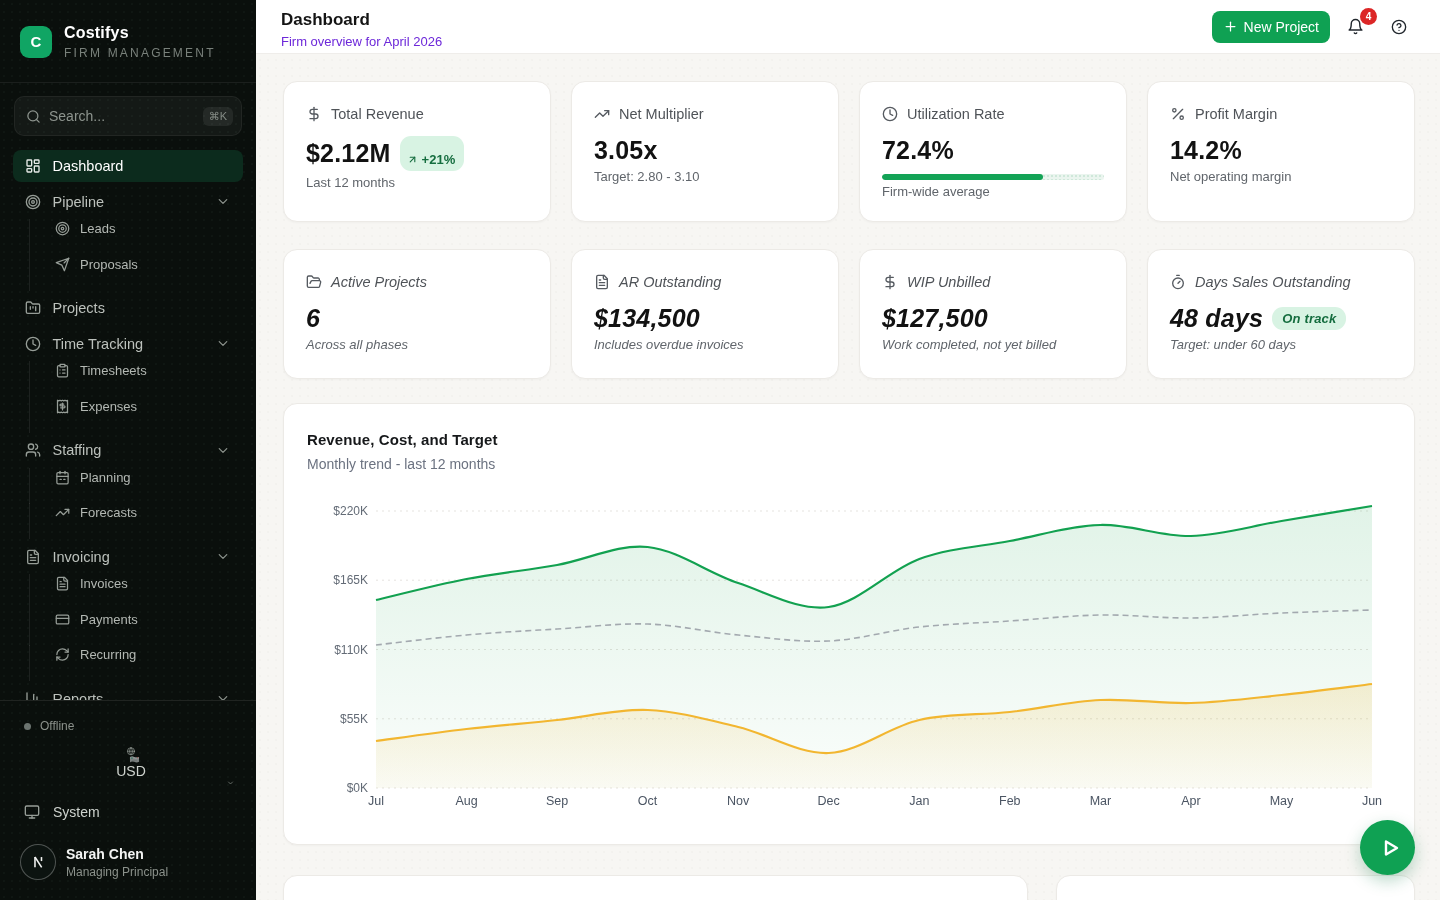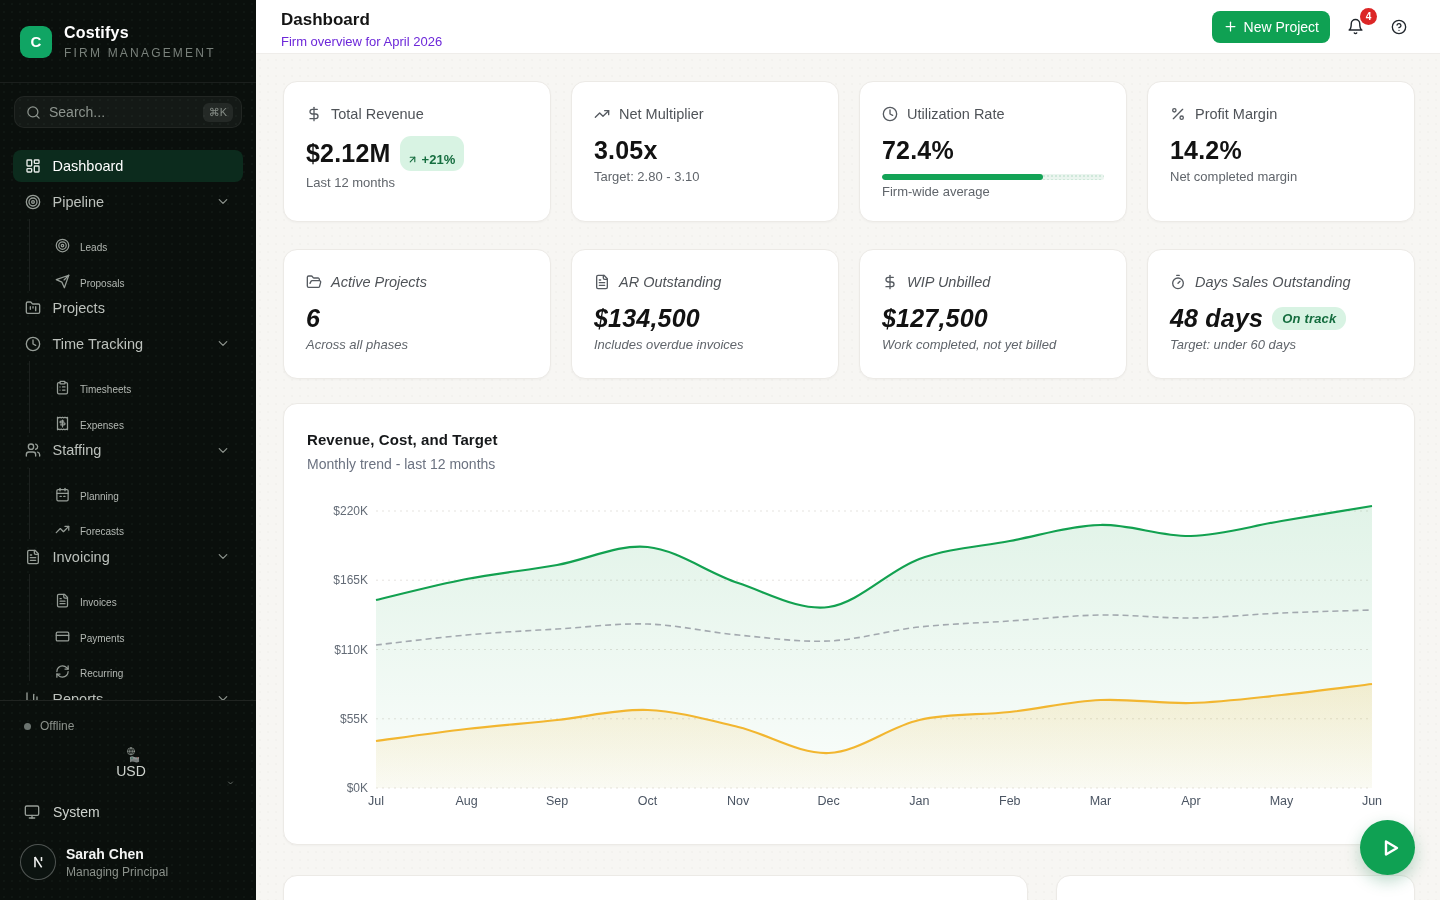--- a/index.html
+++ b/index.html
@@ -7,30 +7,30 @@
 .app { display:flex; width:1440px; height:900px; }
 
 
 .sidebar { position:relative; width:256px; height:900px; flex:0 0 256px; background-color:#0a0f0c;
   background-image: radial-gradient(rgba(130,210,160,0.04) 1px, transparent 1.05px);
   background-size: 8px 8px; overflow:hidden; }
 .logo-row { display:flex; align-items:center; gap:12px; padding:24px 20px 22px 20px; border-bottom:1px solid rgba(255,255,255,0.07); }
 .logo-sq { width:32px; height:32px; border-radius:9px; background:#10a564; color:#fff; font-weight:bold; font-size:15px; display:flex; align-items:center; justify-content:center; }
 .logo-name { color:#fff; font-size:16px; font-weight:bold; line-height:1.1; letter-spacing:0.2px; }
 .logo-sub { color:#79817b; font-size:12px; letter-spacing:2.2px; margin-top:4px; }
-.search { position:absolute; left:14px; right:14px; top:96px; height:32px; background:rgba(255,255,255,0.045); border:1px solid rgba(255,255,255,0.06); border-radius:10px; display:flex; align-items:center; padding:0 8px 0 11px; color:#8d948e; font-size:14px; }
+.search { position:absolute; left:14px; right:14px; top:96px; height:40px; background:rgba(255,255,255,0.045); border:1px solid rgba(255,255,255,0.06); border-radius:10px; display:flex; align-items:center; padding:0 8px 0 11px; color:#8d948e; font-size:14px; }
 .search svg { margin-right:8px; }
 .search .kbd { margin-left:auto; background:rgba(255,255,255,0.07); border-radius:6px; font-size:11px; padding:3px 6px; color:#848b85; }
 .nav { position:absolute; top:150px; left:13px; right:13px; }
 .nitem { height:32px; margin-bottom:3.5px; display:flex; align-items:center; border-radius:8px; color:#bcc1bc; font-size:14.5px; padding:0 10px 0 11.5px; }
 .nitem svg { margin-right:12px; flex:0 0 16px; color:#969d97; }
 .nitem.active { background:#0c2b1d; color:#fff; }
 .nitem.active svg { color:#e8ece9; }
 .nitem .chev { margin-left:auto; margin-right:2px; color:#8b928c; }
-.nsub { height:32px; margin-bottom:3.5px; display:flex; align-items:flex-end; color:#b3b8b3; font-size:10px; padding-left:42px; position:relative; }
+.nsub { height:32px; margin-bottom:3.5px; display:flex; align-items:flex-start; color:#b3b8b3; font-size:13px; padding-left:42px; position:relative; }
 .nsub:before { content:""; position:absolute; left:16px; top:-2px; bottom:-2px; width:1px; background:rgba(255,255,255,0.08); }
 .nsub svg { margin-right:10px; flex:0 0 15px; color:#969d97; }
 .sfoot { position:absolute; left:0; right:0; bottom:0; top:700px; background-color:#0a0f0c;
   background-image: radial-gradient(rgba(130,210,160,0.04) 1px, transparent 1.05px); background-size:8px 8px;
   border-top:1px solid rgba(255,255,255,0.09); }
 .offline { display:flex; align-items:center; gap:9px; padding:18px 0 0 24px; color:#8b918b; font-size:12px; }
 .offline .dot { width:7px; height:7px; border-radius:50%; background:#6b7470; }
 .frow { display:flex; align-items:center; color:#ced3ce; font-size:14px; padding:0 18px 0 24px; }
 .frow svg { color:#969d97; }
 .frow.usd { margin-top:14px; height:40px;flex-direction:column; }
@@ -351,21 +351,21 @@
         </div>
         <div class="card kcard">
           <div class="klabel">
             <svg width="16" height="16" viewBox="0 0 24 24" fill="none" stroke="currentColor" stroke-width="2" stroke-linecap="round" stroke-linejoin="round">
                 <line x1="19" x2="5" y1="5" y2="19"></line>
                 <circle cx="6.5" cy="6.5" r="2.5"></circle>
                 <circle cx="17.5" cy="17.5" r="2.5"></circle>
               </svg>
             Profit Margin</div>
           <div class="kval">14.2%</div>
-          <div class="ksub">Net completed margin</div>
+          <div class="ksub">Net operating margin</div>
         </div>
       </div>
       <div class="kgrid r2">
         <div class="card kcard">
           <div class="klabel">
             <svg width="16" height="16" viewBox="0 0 24 24" fill="none" stroke="currentColor" stroke-width="2" stroke-linecap="round" stroke-linejoin="round">
                 <path d="m6 14 1.45-2.9A2 2 0 0 1 9.24 10H20a2 2 0 0 1 1.94 2.5l-1.55 6a2 2 0 0 1-1.94 1.5H4a2 2 0 0 1-2-2V5a2 2 0 0 1 2-2h3.93a2 2 0 0 1 1.66.9l.82 1.2a2 2 0 0 0 1.66.9H18a2 2 0 0 1 2 2v2"></path>
               </svg>
             Active Projects</div>
           <div class="kval">6</div>

